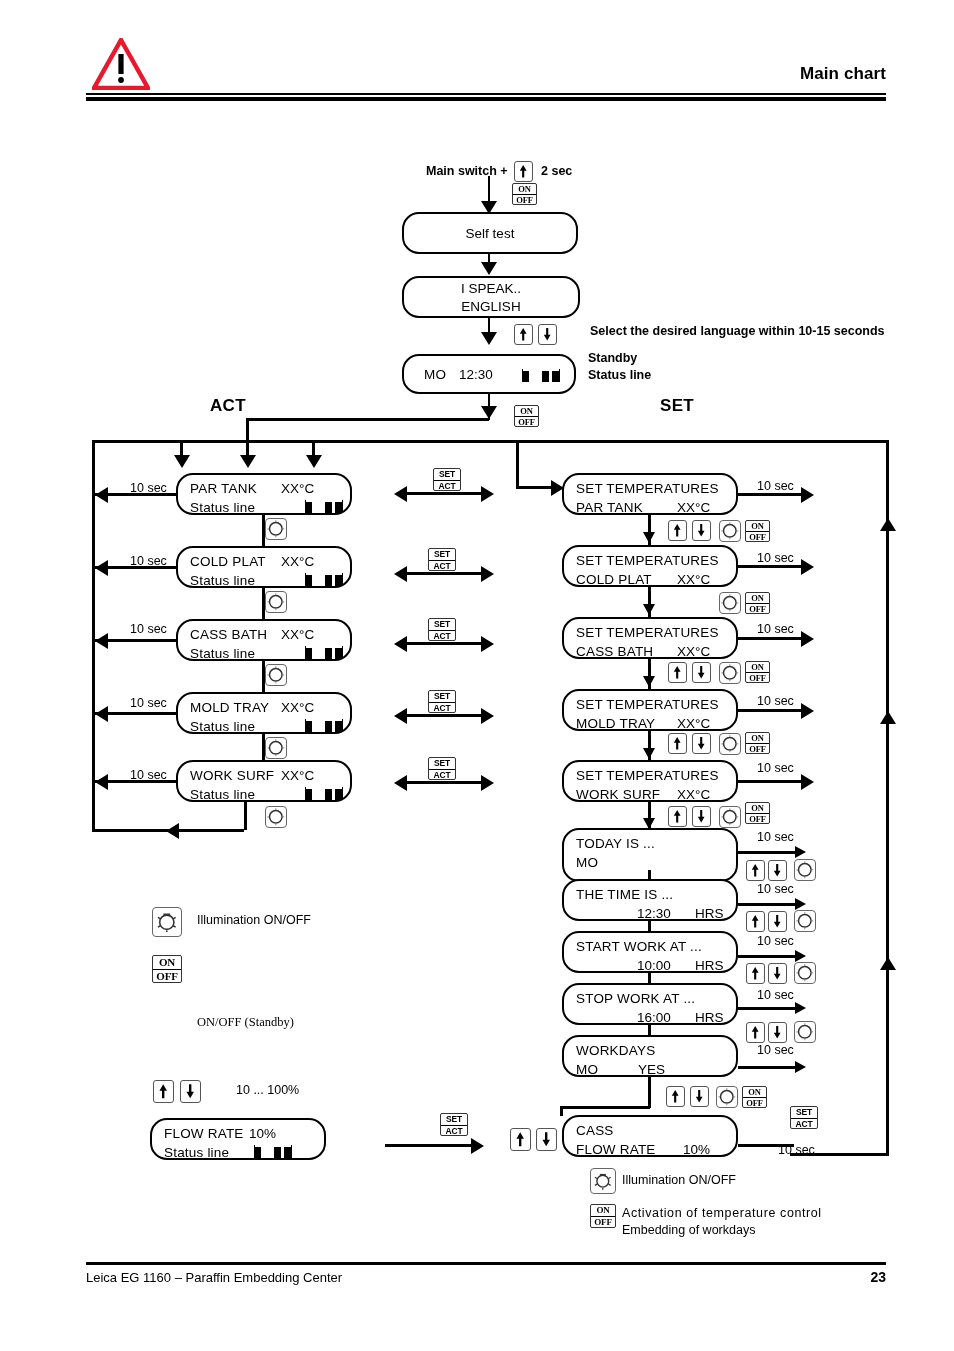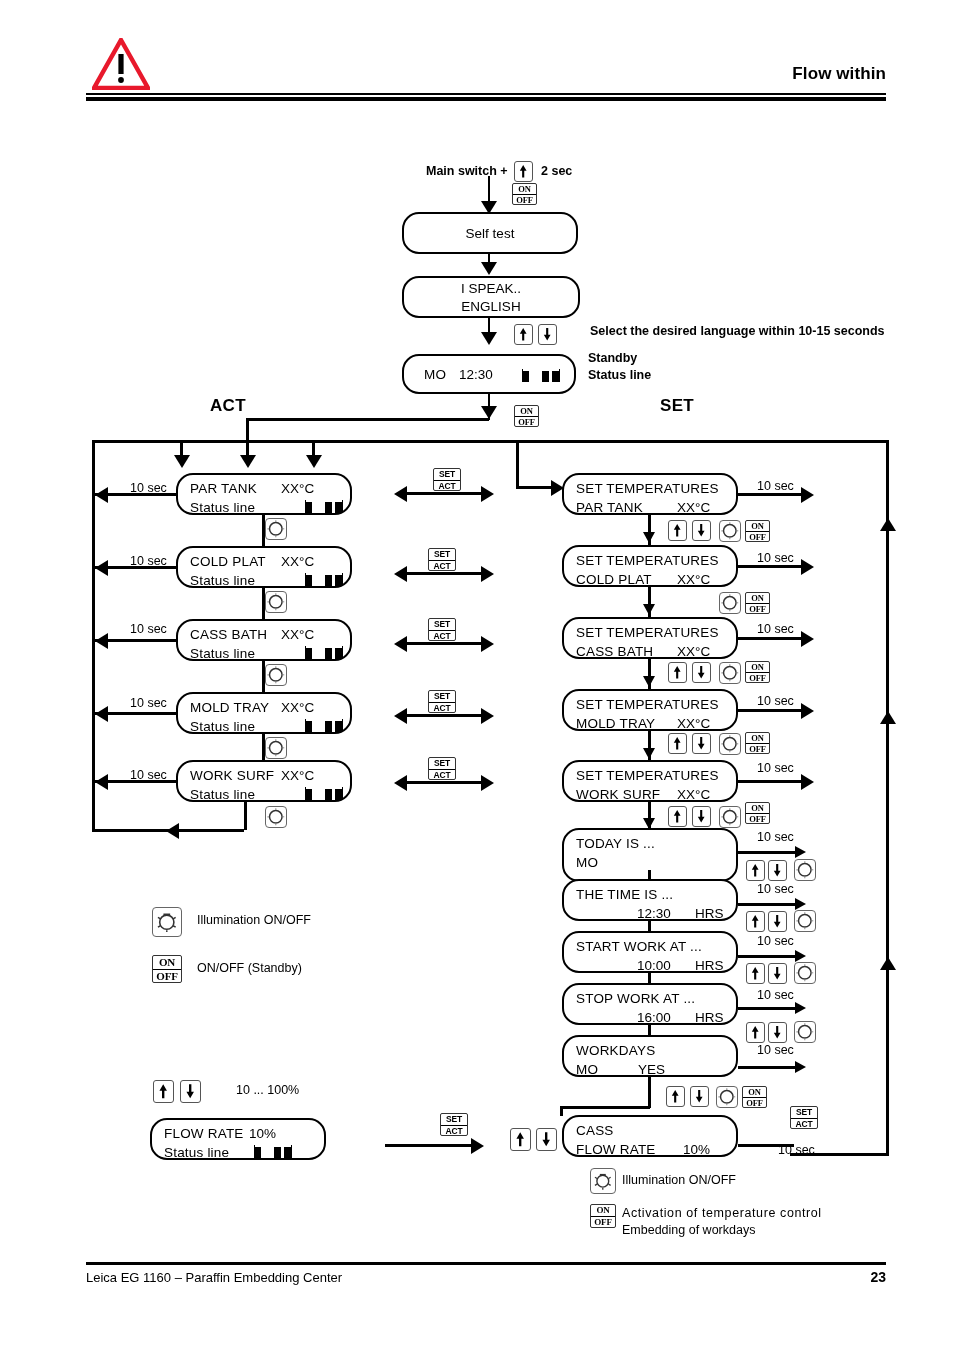--- a/index.html
+++ b/index.html
@@ -80,21 +80,21 @@
 </head>
 <body>
 
 <div class="abs" id="warn-tri">
   <svg width="58" height="52" viewBox="0 0 58 52">
     <polygon points="29,2 56,50 2,50" fill="#fff" stroke="#E8192C" stroke-width="4.5" stroke-linejoin="miter"></polygon>
     <rect x="26.4" y="16" width="5.2" height="20" fill="#000"></rect>
     <circle cx="29" cy="42" r="2.9" fill="#000"></circle>
   </svg>
 </div>
-<div class="abs" id="hdr-title">Flow within</div>
+<div class="abs" id="hdr-title">Main chart</div>
 <div class="abs" id="hdr-rule1"></div>
 <div class="abs" id="hdr-rule2"></div>
 
 <div class="lbl-b" style="left:416px;top:164px;padding-left:10px;">Main switch  +</div>
 <div class="keybox arrkey" style="left:514px;top:161px;">
   <svg width="16.4" height="18.4" viewBox="0 0 17 19">
       <path d="M8.5 3 L12 9 L9.6 9 L9.6 16 L7.4 16 L7.4 9 L5 9 Z" fill="#000"></path>
     </svg>
 </div>
 <div class="lbl-b" style="left:541px;top:164px;">2 sec</div>
@@ -716,21 +716,21 @@
       <line x1="14" y1="22.6" x2="14" y2="24.4"></line>
     </g>
   </svg>
 </div>
 <div class="legend-t" style="left:197px;top:913px;">Illumination ON/OFF</div>
 
 <div class="onoff" style="left:152px;top:955px;width:30px;height:28px;">
   <span class="on" style="font-size:11px;line-height:13px;height:13px;">ON</span>
   <span class="off" style="font-size:11px;line-height:13px;height:13px;">OFF</span>
 </div>
-<div class="legend-t" style="left:197px;top:961px;">ON/OFF (Standby)</div>
+<div class="legend-t" style="left:197px;top:1015px;font-family:Liberation Serif, serif;">ON/OFF (Standby)</div>
 
 <div class="keybox arrkey" style="left:153px;top:1080px;width:21px;height:23px;">
   <svg width="18.4" height="20.4" viewBox="0 0 17 19">
       <path d="M8.5 3 L12 9 L9.6 9 L9.6 16 L7.4 16 L7.4 9 L5 9 Z" fill="#000"></path>
     </svg>
 </div>
 <div class="keybox arrkey" style="left:180px;top:1080px;width:21px;height:23px;">
   <svg width="18.4" height="20.4" viewBox="0 0 17 19">
       <path d="M8.5 16 L5 10 L7.4 10 L7.4 3 L9.6 3 L9.6 10 L12 10 Z" fill="#000"></path>
     </svg>

